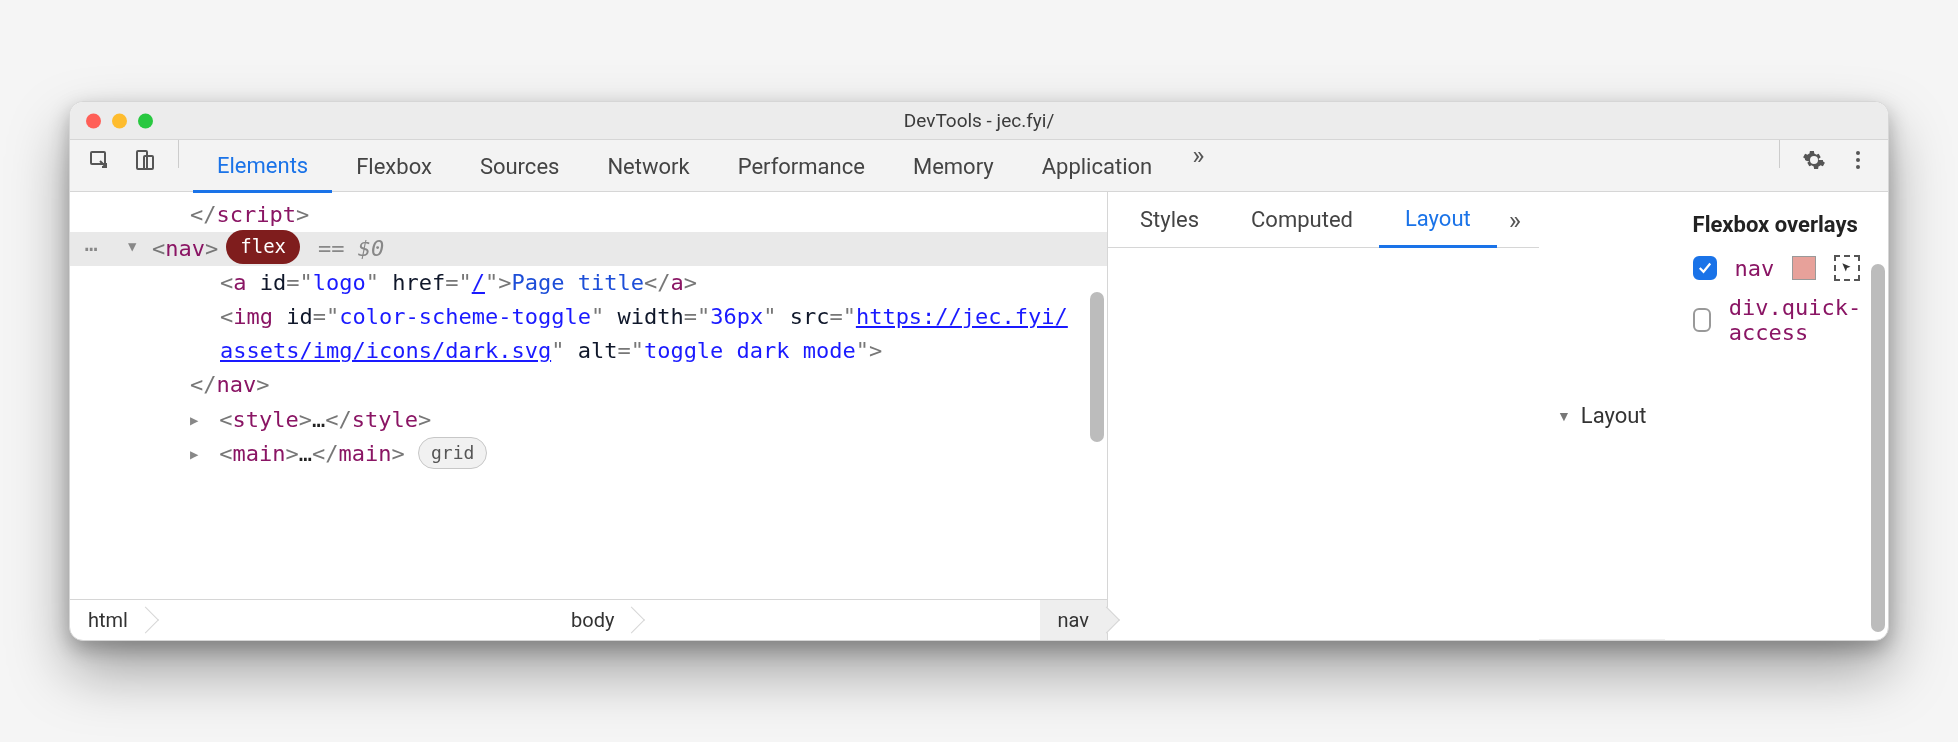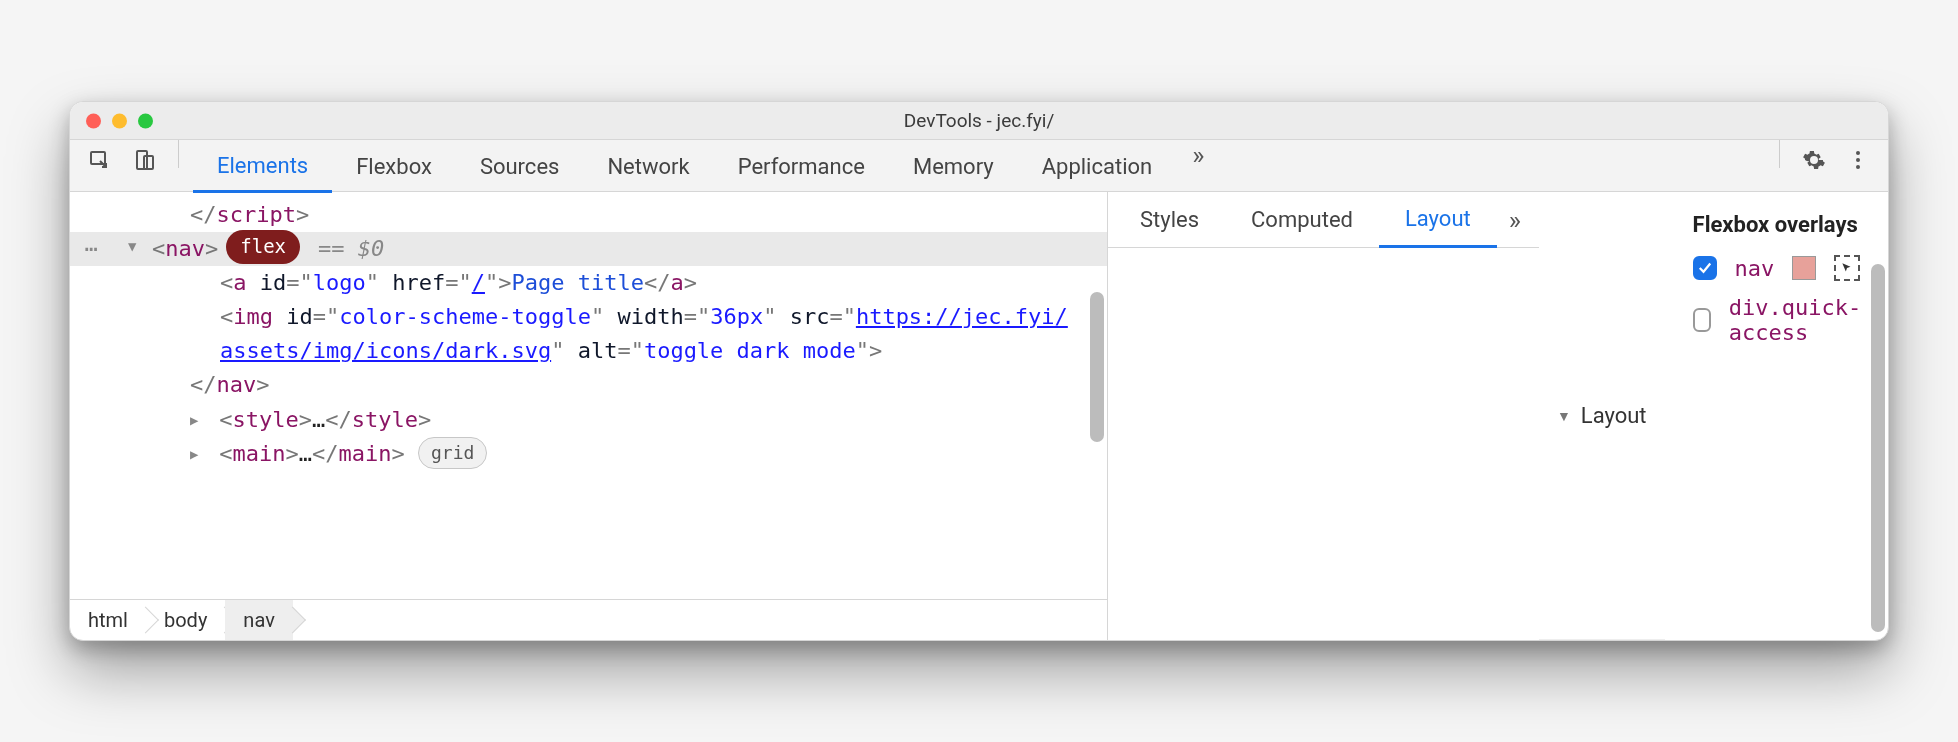--- a/index.html
+++ b/index.html
@@ -79,20 +79,21 @@
   }
   .badge-grid {
     display:inline-block; background:#f1f1f1; border:1px solid #c7c7c7; color:#555;
     border-radius:999px; padding:1px 12px; font-size:18px; transform:translateY(-2px);
   }
   .eqvar { color:#888; font-style:italic; margin-left:10px; font-family:Menlo,monospace;}
   .breadcrumbs {
     border-top:1px solid #d6d6d6;
     display:flex; align-items:stretch;
     font-size:20px;
+    justify-content:space-between;
   }
   .bc { padding:8px 18px; position:relative; color:#333;}
   .bc::after{content:''; position:absolute; right:-9px; top:50%; transform:translateY(-50%) rotate(45deg); width:18px;height:18px; border-top:1px solid #d6d6d6; border-right:1px solid #d6d6d6; background:#fff;}
   .bc.active{ background:#eee; }
   .bc.active::after{ background:#eee;}
   .scroll-thumb{position:absolute; right:3px; top:100px; width:14px; height:150px; background:#bcbcbc; border-radius:7px;}
   .right-tabs{display:flex; align-items:center; height:56px; border-bottom:1px solid #d6d6d6; font-size:22px; padding:0 6px;}
   .rtab{padding:0 26px; height:56px; display:flex; align-items:center; color:#444; cursor:pointer;}
   .rtab.active{ color:#1a73e8; border-bottom:3px solid #1a73e8; margin-bottom:-1px;}
   .section-head{ display:flex; align-items:center; gap:10px; padding:14px 18px; font-size:22px; color:#333; border-bottom:1px solid #eee;}

